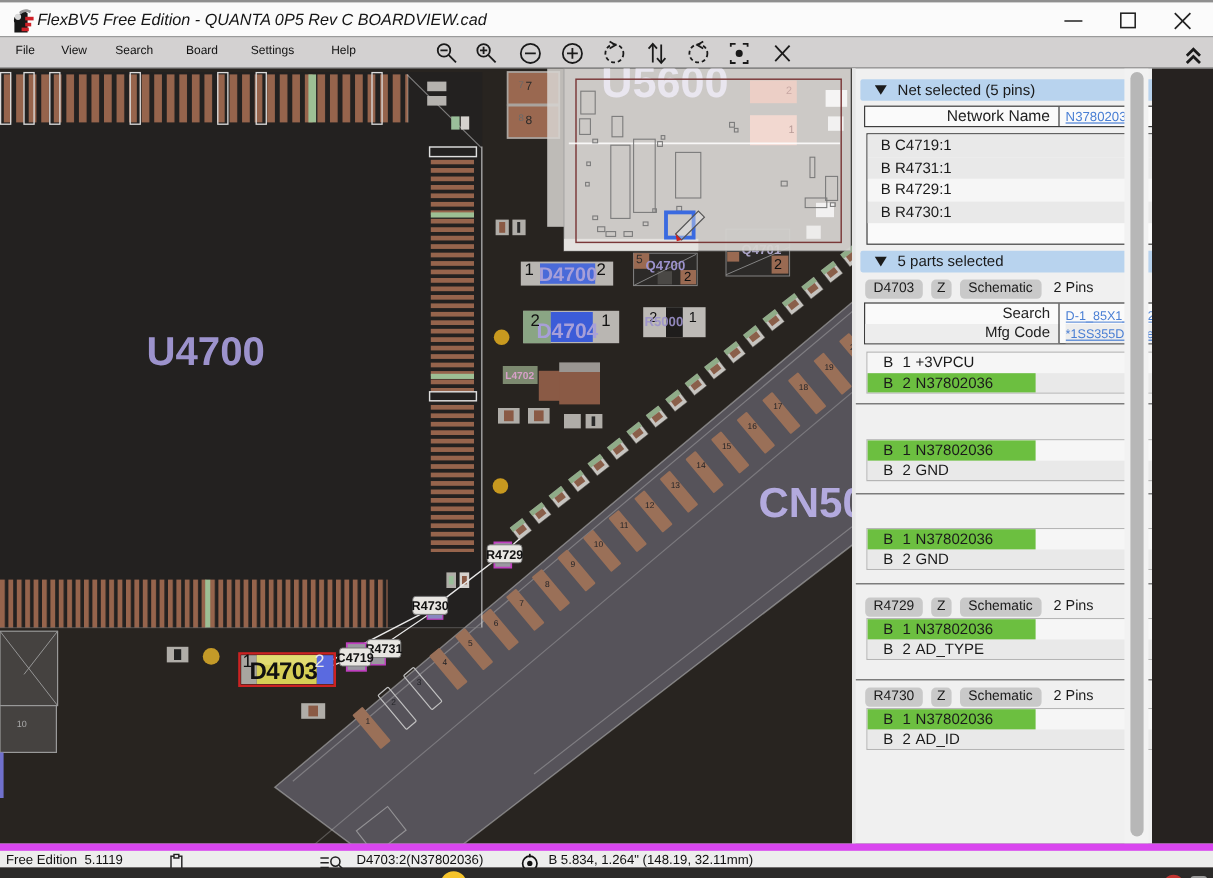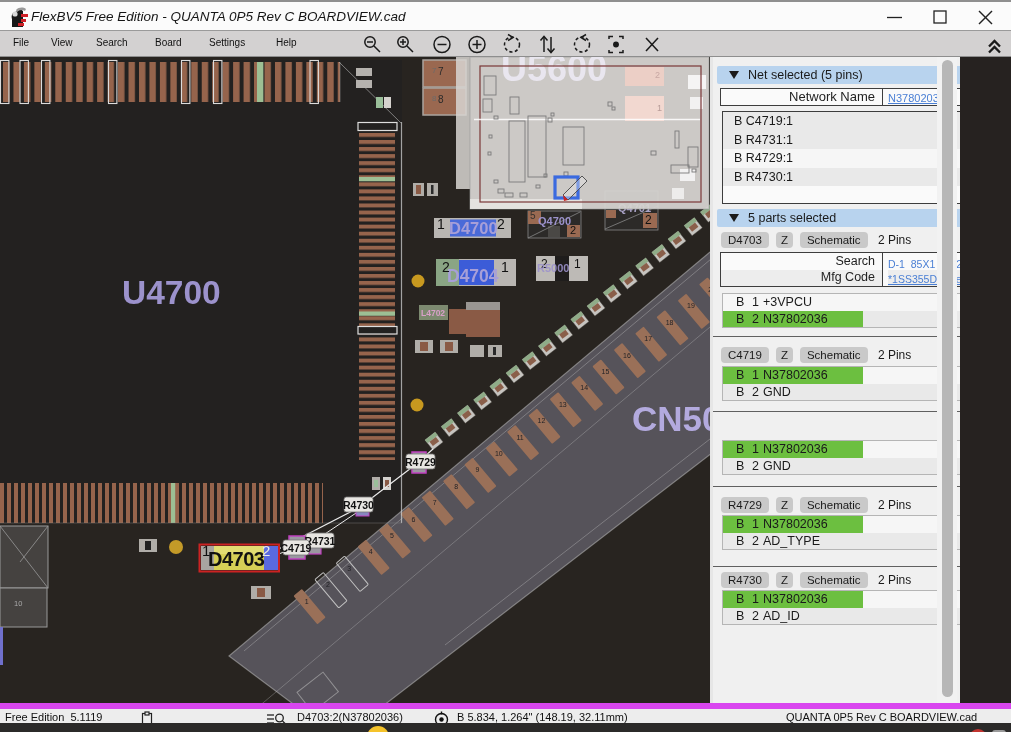--- a/index.html
+++ b/index.html
@@ -375,21 +375,20 @@
       </div>
     <div class="prow" style="background:#e9e9e9">
         <div class="green"></div>
         <span class="pb">B</span>
         <span class="pn">2</span>
         <span class="pname">N37802036</span>
       </div>
   </div>
   <div class="sep" style="top:279px"></div>
 
-  <div class="btnrow" style="top:290px"><span class="btn">C4719</span><span class="btn" style="padding:1.5px 5px 2.5px 5px">Z</span><span class="btn">Schematic</span> 2 Pins</div>
   <div class="pinbox" style="top:309px">
     <div class="prow" style="background:#f6f6f6">
         <div class="green"></div>
         <span class="pb">B</span>
         <span class="pn">1</span>
         <span class="pname">N37802036</span>
       </div>
     <div class="prow" style="background:#e9e9e9">
         <span class="pb">B</span>
         <span class="pn">2</span>
@@ -461,19 +460,18 @@
     <line x1="16.5" y1="10" x2="20" y2="13.5" stroke="#222" stroke-width="1.3"></line>
   </svg>
   <div style="left:297px">D4703:2(N37802036)</div>
   <svg width="17" height="17" style="position:absolute;left:433px;top:2px" viewBox="0 0 17 17">
     <circle cx="8.5" cy="8.5" r="6" fill="none" stroke="#111" stroke-width="1.4"></circle>
     <circle cx="8.5" cy="8.5" r="2.2" fill="#111"></circle>
     <line x1="8.5" y1="0.5" x2="8.5" y2="3.5" stroke="#111" stroke-width="1.4"></line>
     <line x1="8.5" y1="13.5" x2="8.5" y2="16.5" stroke="#111" stroke-width="1.4"></line>
   </svg>
   <div style="left:457px">B 5.834, 1.264" (148.19, 32.11mm)</div>
-  <div style="left:786px">QUANTA 0P5 Rev C BOARDVIEW.cad</div>
 </div>
 <div id="taskbar">
   <div style="position:absolute;left:367px;top:3px;width:22px;height:22px;border-radius:50%;background:#f5c32a;"></div>
   <div style="position:absolute;left:969px;top:6px;width:18px;height:18px;border-radius:50%;background:#c23430;"></div>
   <div style="position:absolute;left:992px;top:7px;width:14px;height:8px;border-radius:3px;background:#9a9a9a;"></div>
 </div>
 
 </body></html>

